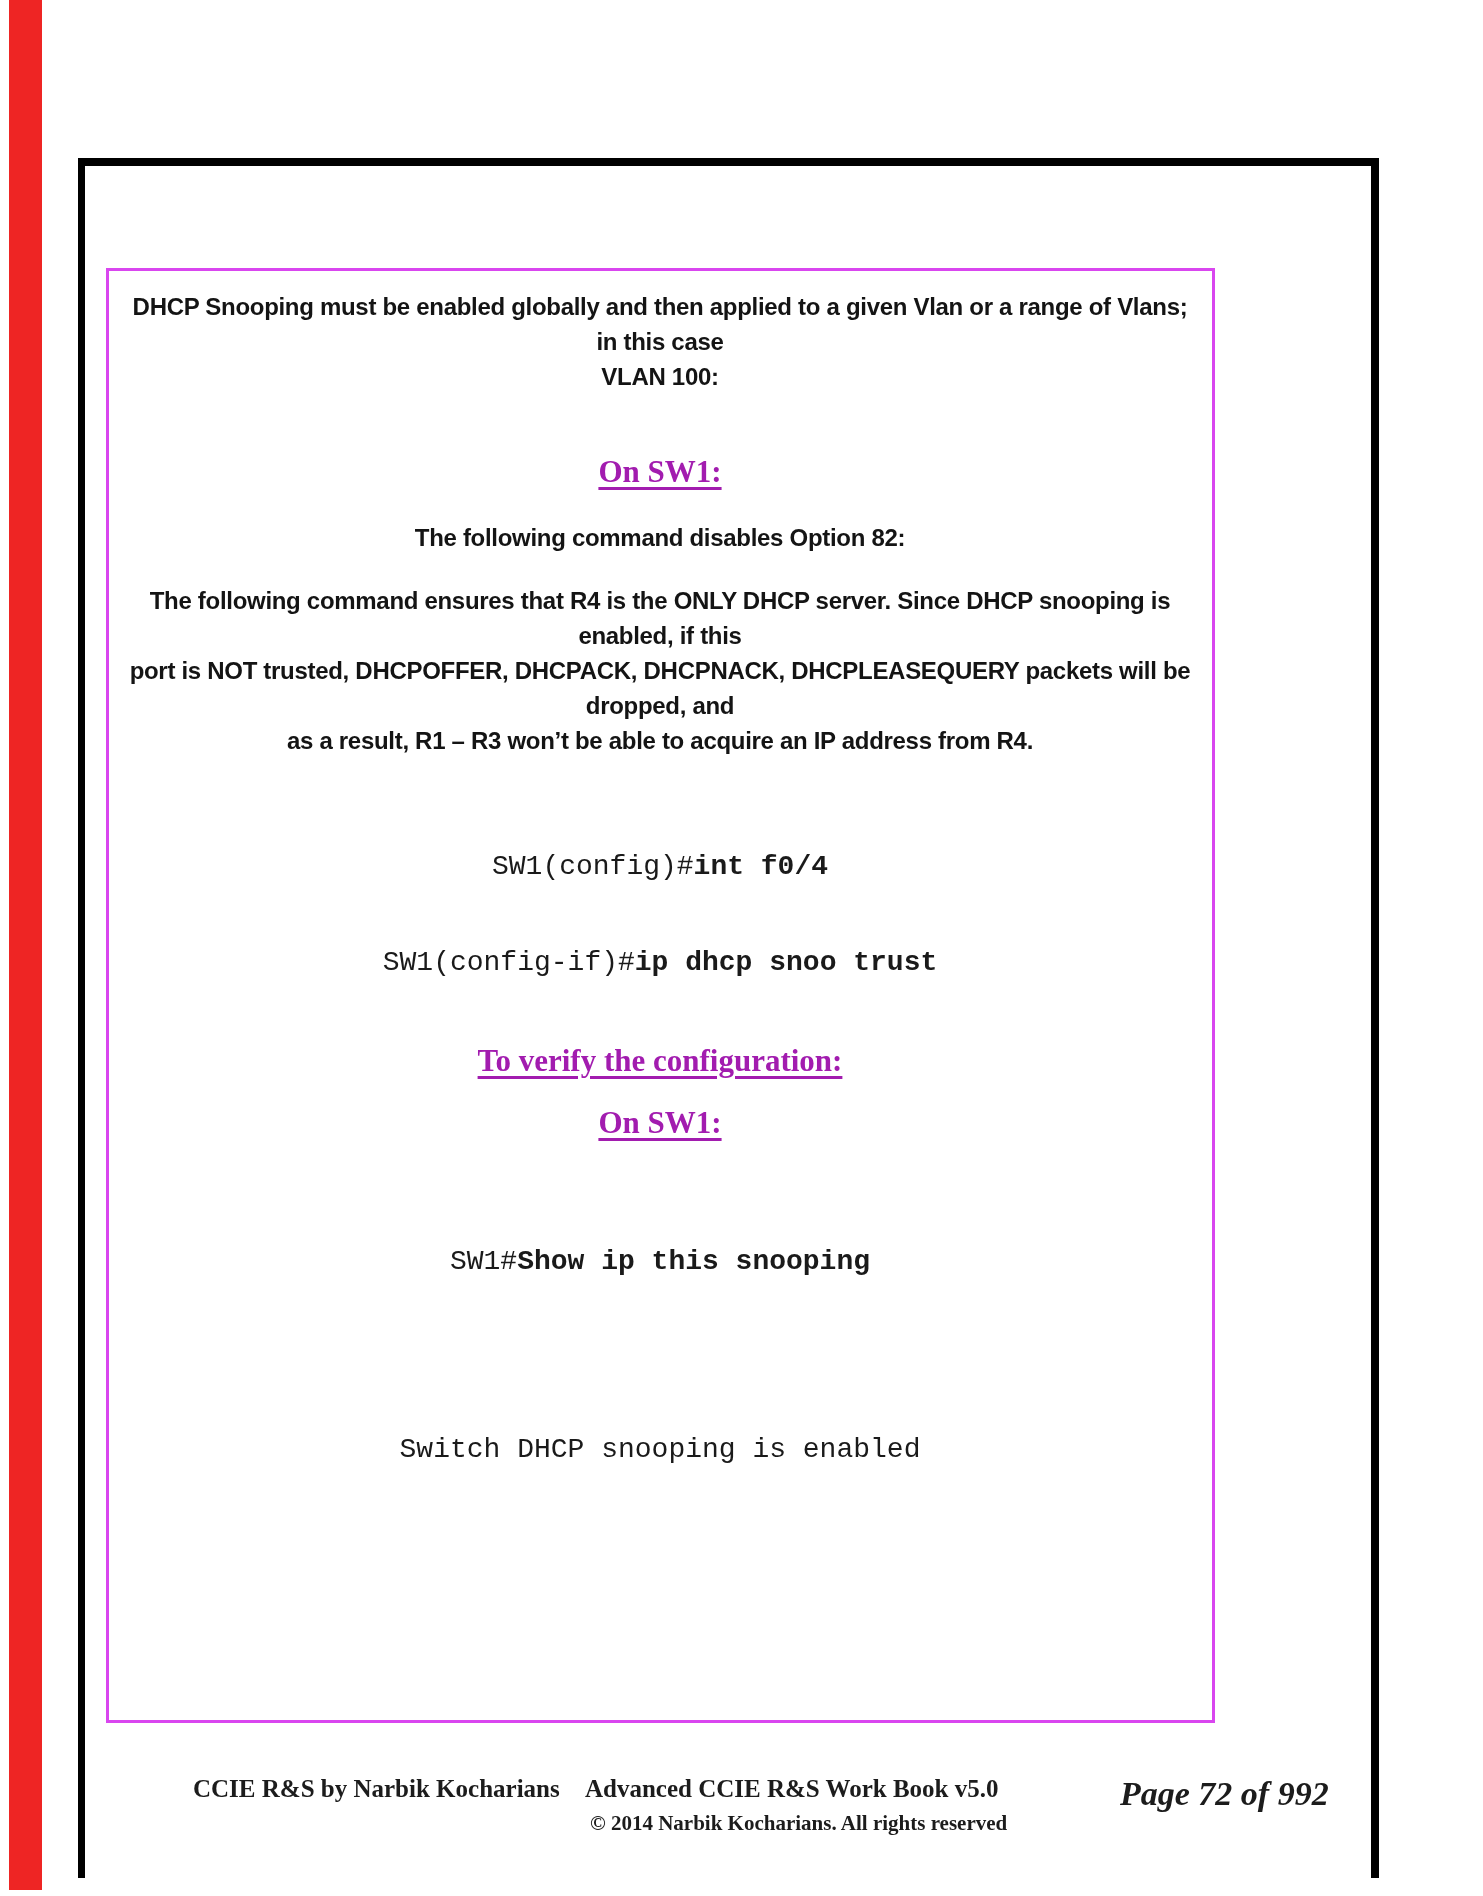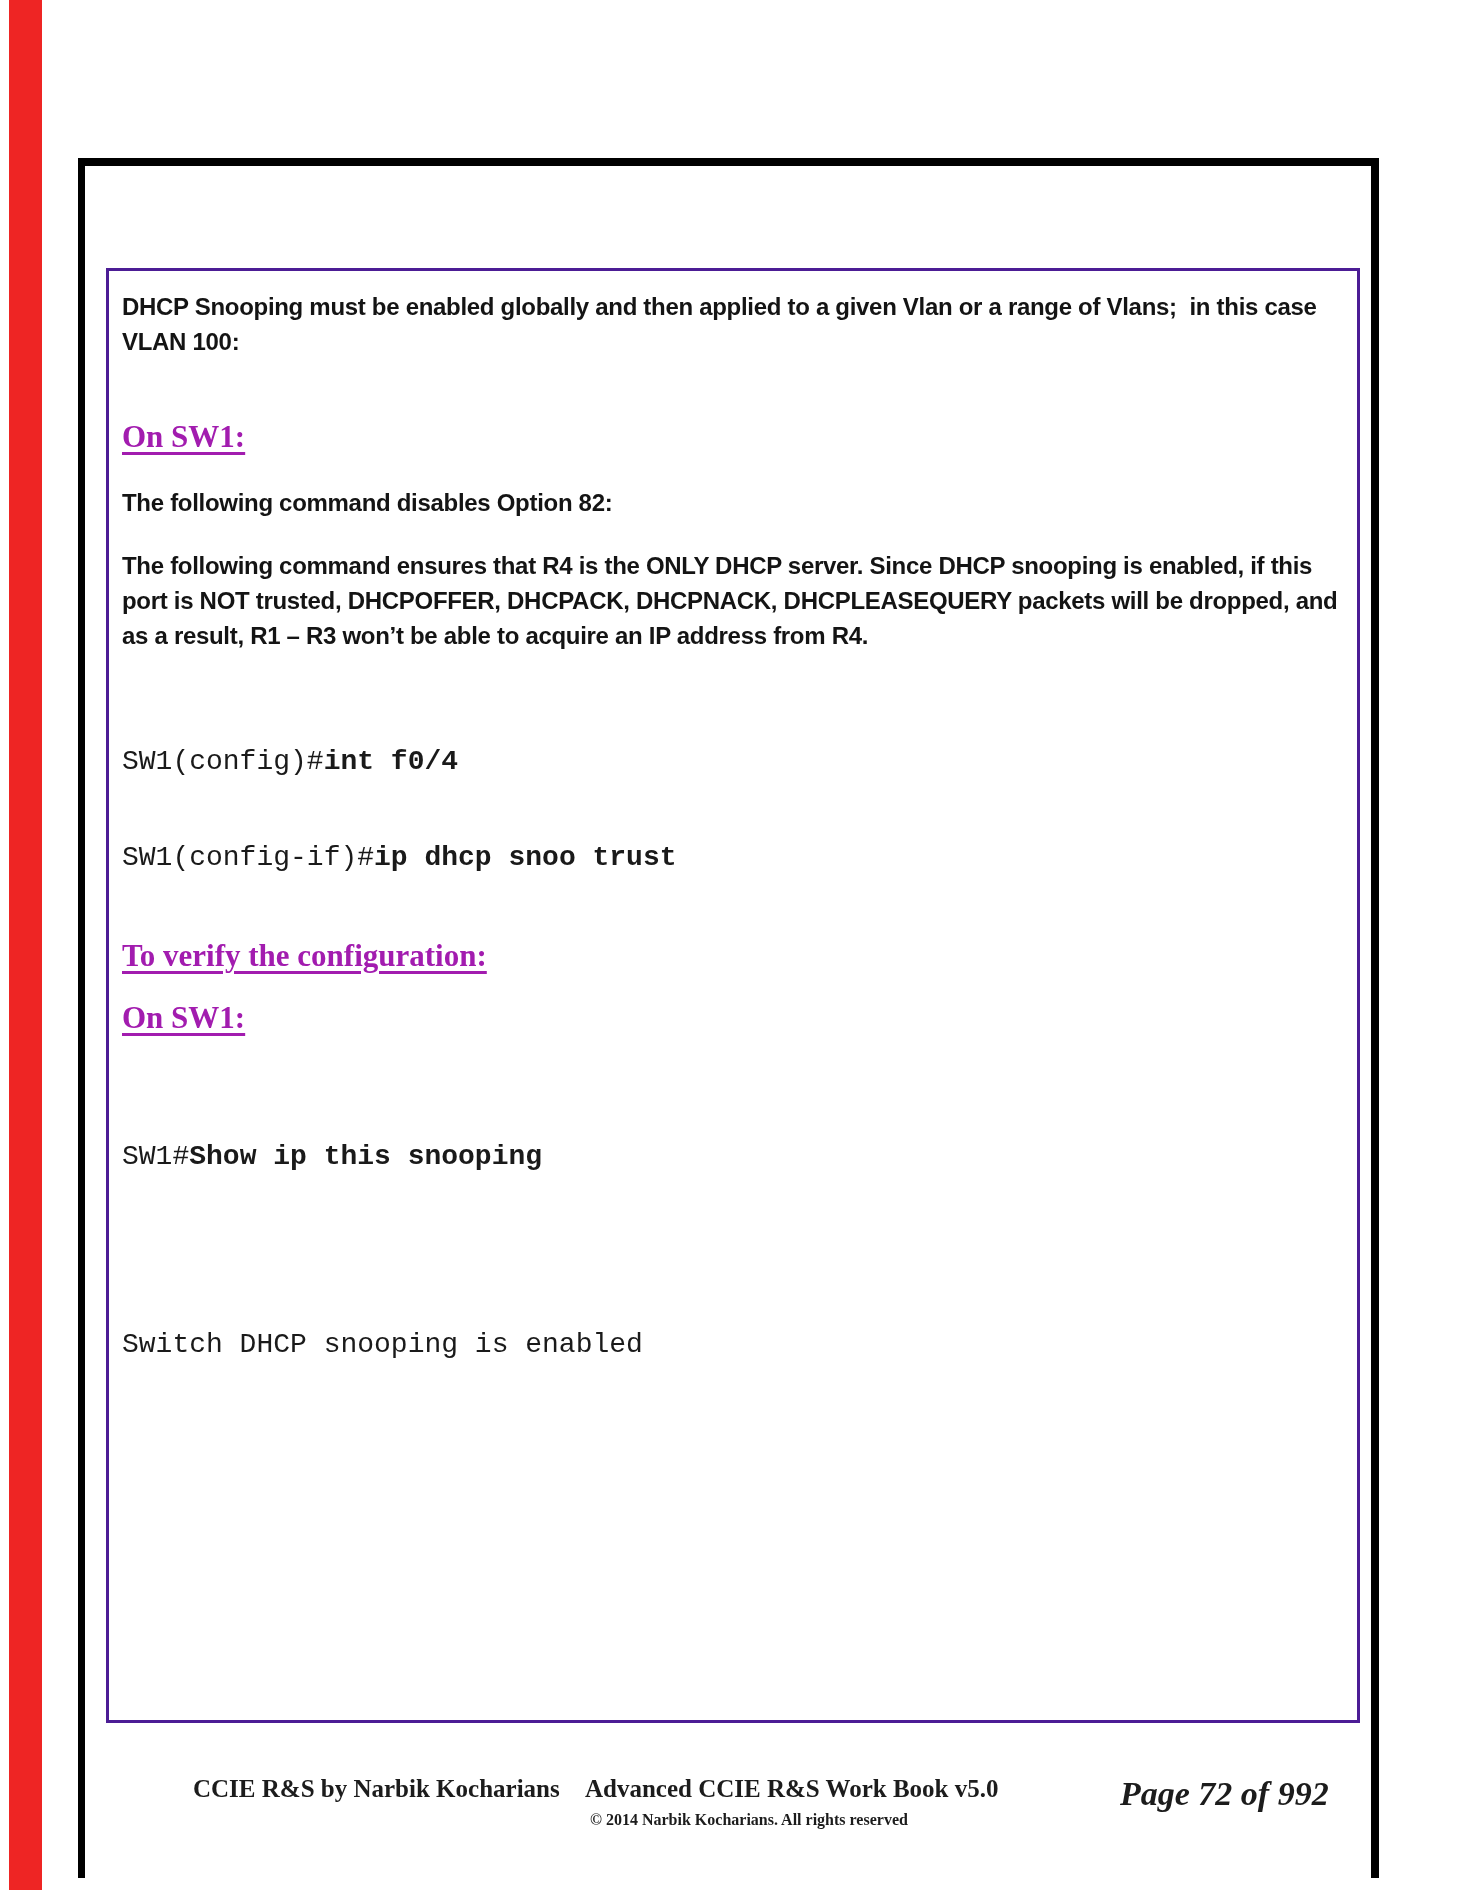--- a/index.html
+++ b/index.html
@@ -24,24 +24,25 @@
     position:absolute; left:78px; top:158px;
     width:1301px; height:1720px;
     border-top:8px solid #000;
     border-left:7px solid #000;
     border-right:8px solid #000;
   }
 
   
   .inner-box {
     position:absolute; left:106px; top:268px;
-    width:1254px; height:1455px;
-    border:3px solid #4c1d95;
+    width:1109px; height:1455px;
+    border:3px solid #d946ef;
     padding:16px 14px 0 13px;
     background:#fff;
+    text-align:center;
   }
 
   .para {
     font-weight:bold;
     font-size:24px;
     line-height:35px;
     letter-spacing:-0.3px;
     white-space:pre-wrap;
     color:#141414;
   }
@@ -83,21 +84,21 @@
 
   .footer {
     position:absolute; left:0; top:1775px;
     width:1483px;
     font-family:"Liberation Serif", serif;
     font-weight:bold;
     color:#1c1c1c;
   }
   .footer-author { position:absolute; left:193px; top:0; font-size:25px; }
   .footer-book   { position:absolute; left:585px; top:0; font-size:25px; }
-  .footer-copy   { position:absolute; left:590px; top:36px; font-size:16px; }
+  .footer-copy   { position:absolute; left:590px; top:36px; font-size:21px; }
   .footer-page   { position:absolute; left:1120px; top:0; font-size:34px; font-style:italic;text-align:center; }
 </style>
 </head>
 <body>
 
 <div class="red-bar"></div>
 
 <div class="outer-border"></div>
 
 <div class="inner-box">

